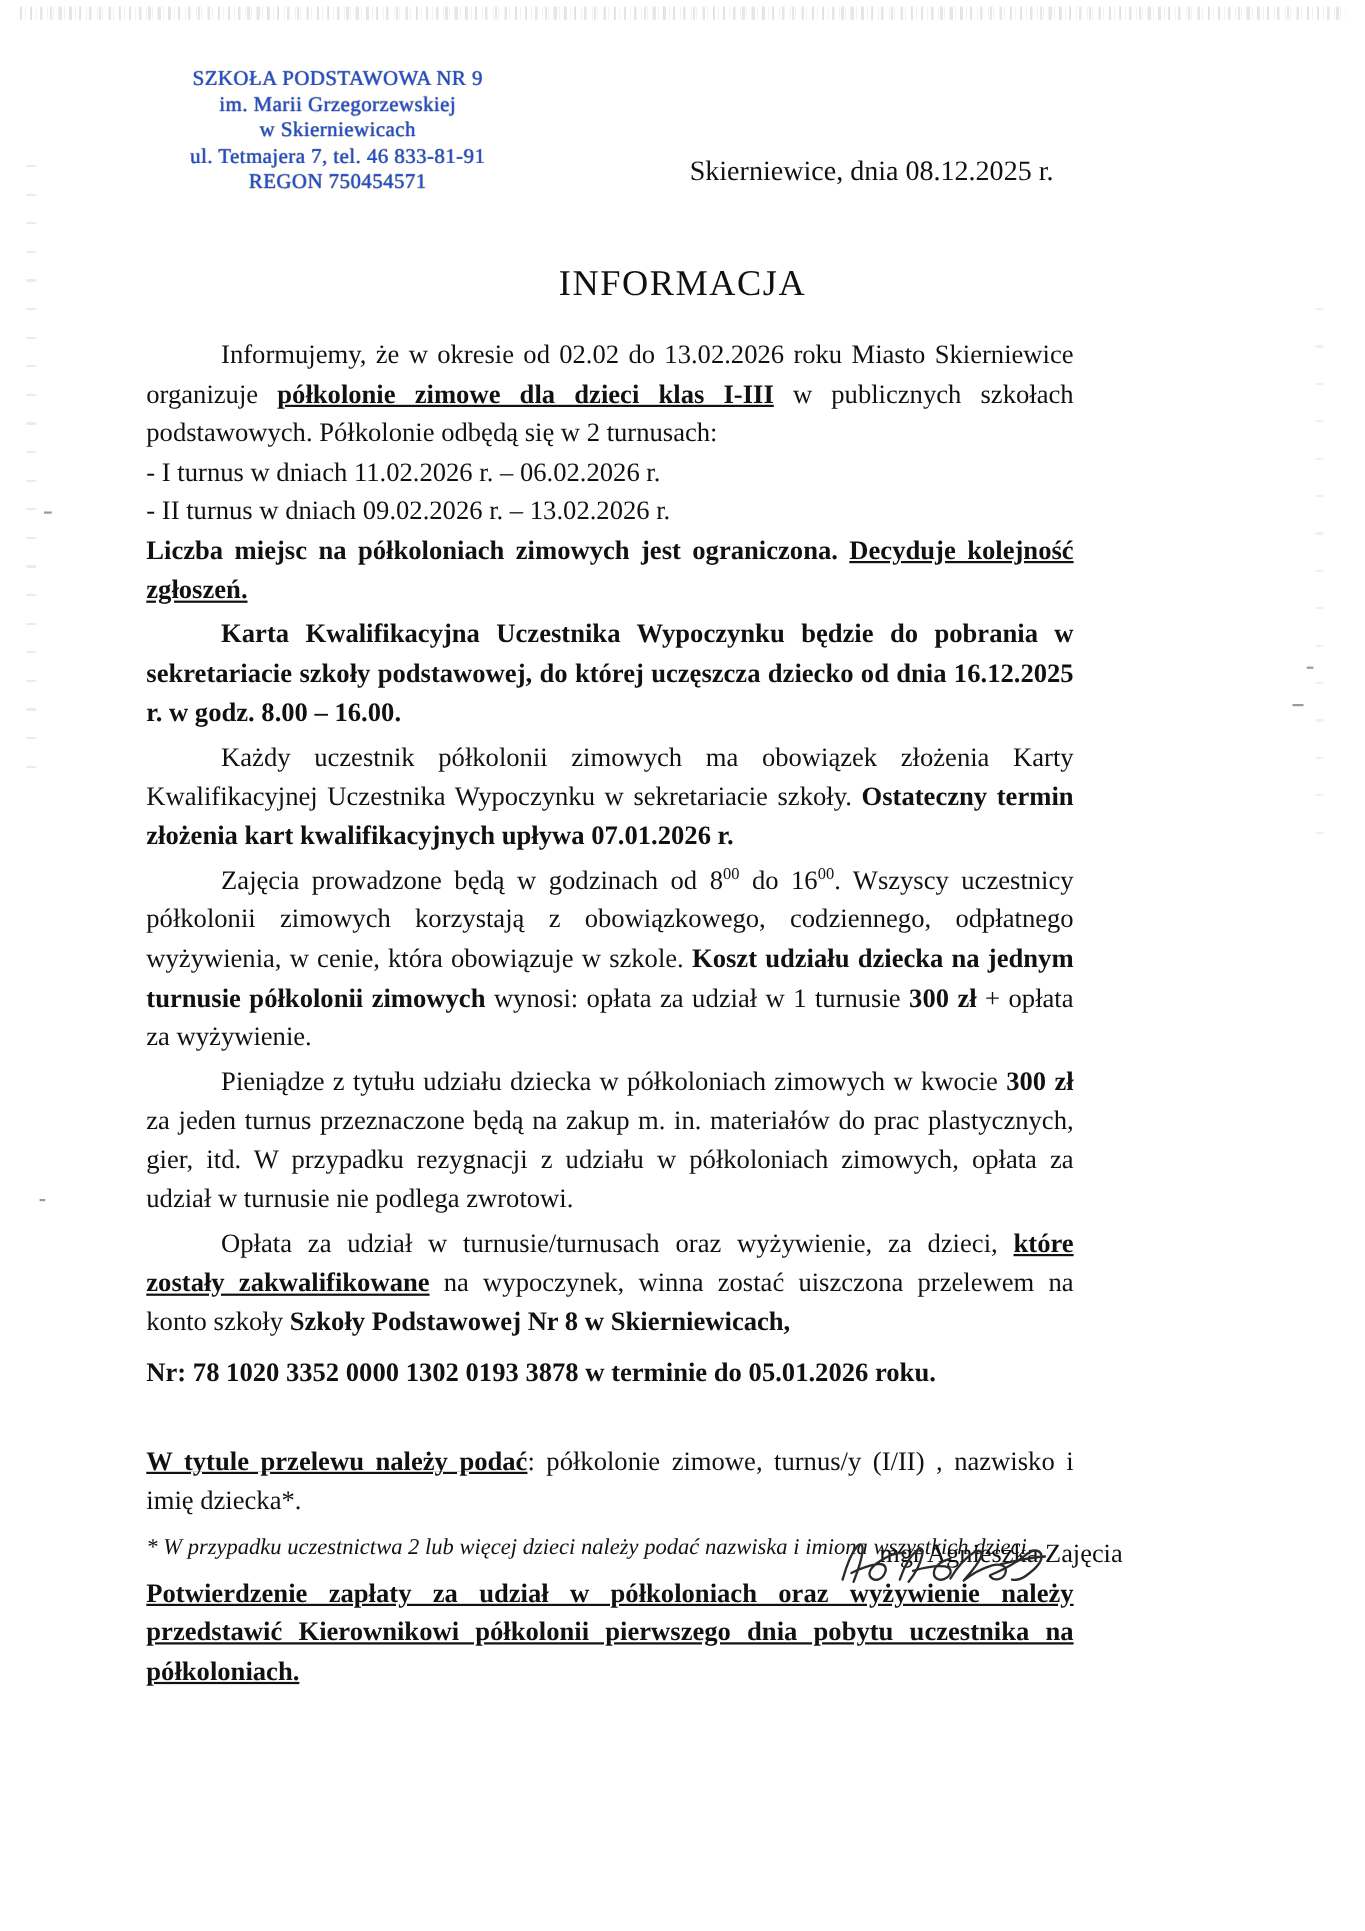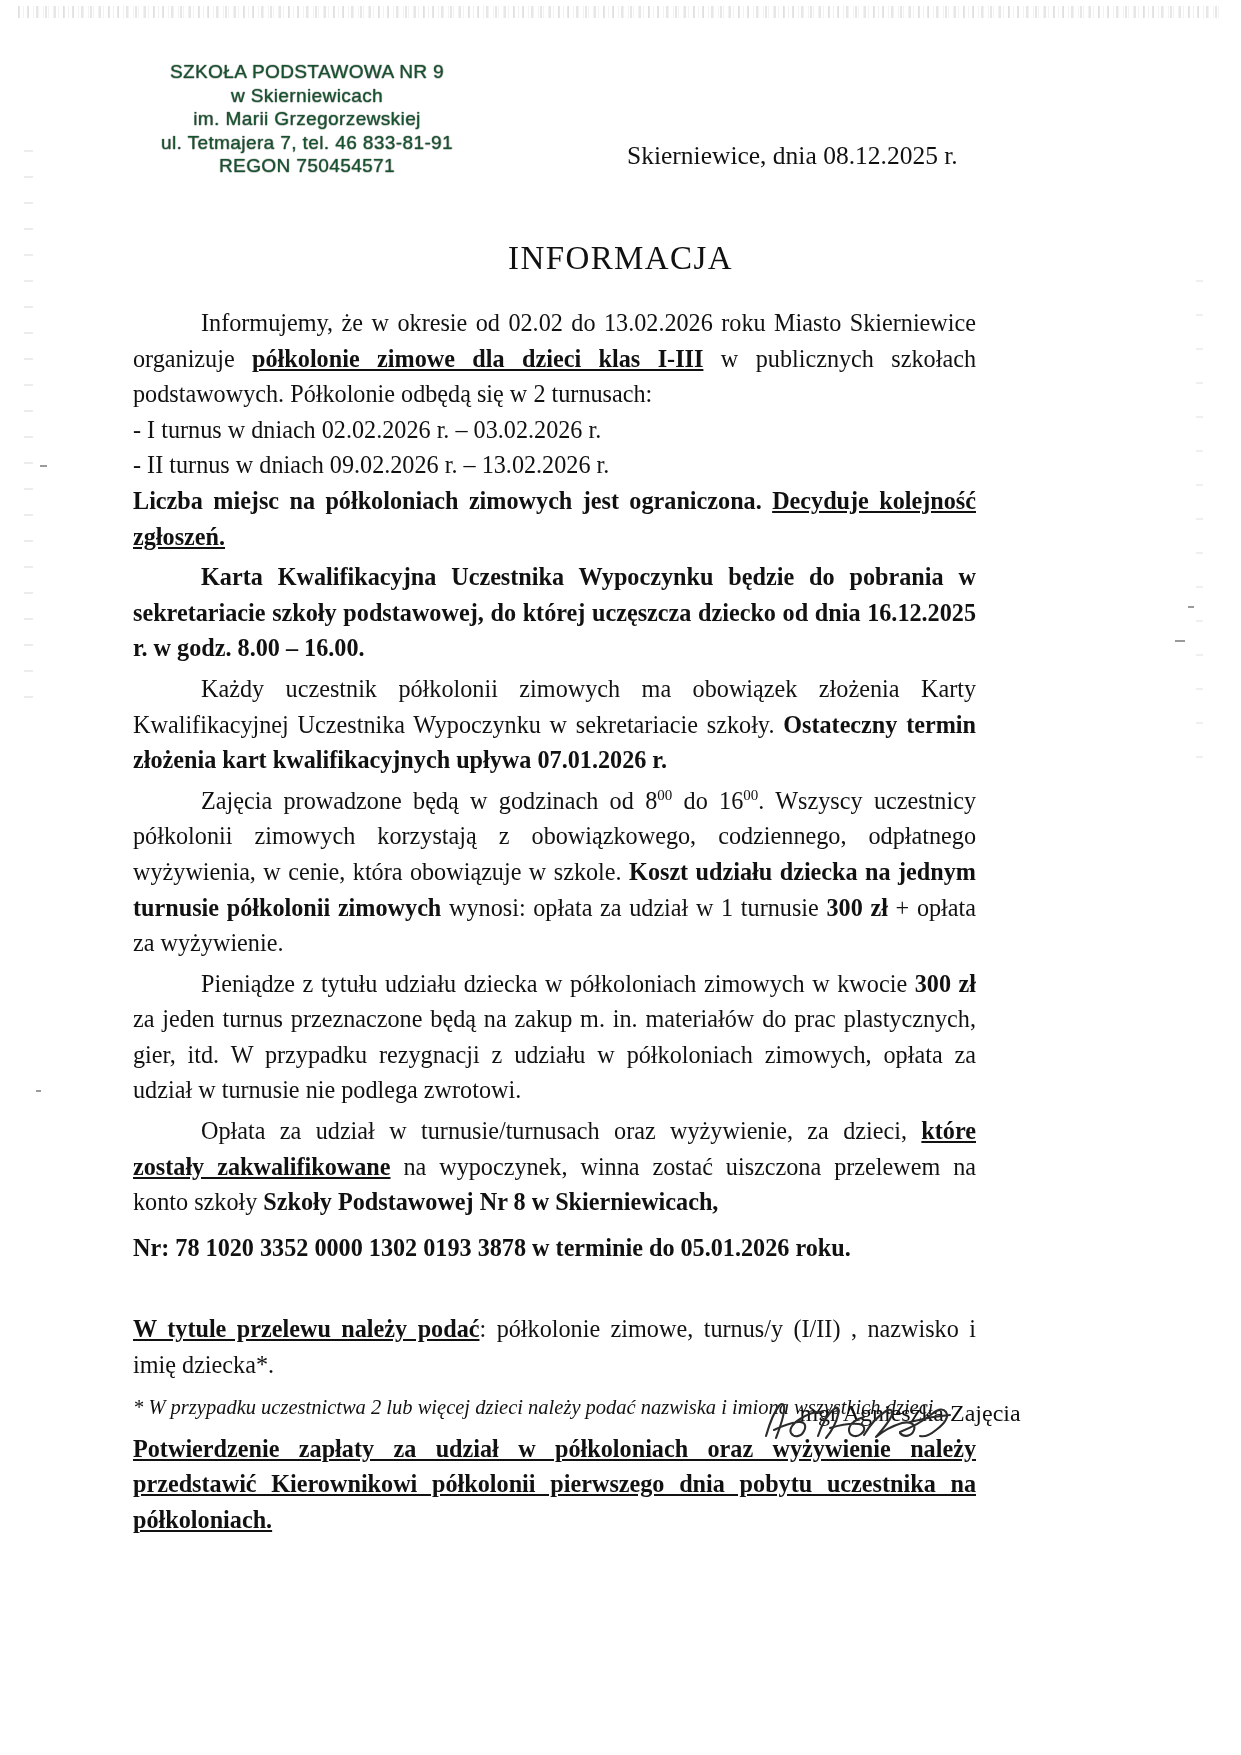--- a/index.html
+++ b/index.html
@@ -54,25 +54,25 @@
     pointer-events: none;
   }
 
   
   .letterhead {
     position: absolute;
     left: 92px;
     top: 60px;
     width: 430px;
     text-align: center;
-    font-family: Liberation Sans, sans-serif;
+    font-family: Liberation Serif, serif;
     font-size: 19px;
     line-height: 23.5px;
     letter-spacing: 0.4px;
-    color: #14532d;
+    color: #1d4ed8;
     text-shadow:
       0.6px 0 0 rgba(90,90,90,0.55),
      -0.6px 0 0 rgba(120,120,120,0.40),
       0 0.6px 0 rgba(110,110,110,0.35),
       0 -0.6px 0 rgba(150,150,150,0.30);
     white-space: nowrap;
   }
   .letterhead .lh-line { display: block; }
 
   
@@ -170,35 +170,35 @@
   <div class="scan-noise top"></div>
   <div class="scan-noise left"></div>
   <div class="scan-noise right"></div>
   <div class="speck" style="left:1188px;top:606px;width:6px;height:2px;"></div>
   <div class="speck" style="left:1175px;top:640px;width:10px;height:2px;"></div>
   <div class="speck" style="left:40px;top:465px;width:7px;height:2px;"></div>
   <div class="speck" style="left:36px;top:1090px;width:5px;height:2px;"></div>
 
   <div class="letterhead">
     <span class="lh-line">SZKOŁA PODSTAWOWA NR 9</span>
+    <span class="lh-line">im. Marii Grzegorzewskiej</span>
     <span class="lh-line">w Skierniewicach</span>
-    <span class="lh-line">im. Marii Grzegorzewskiej</span>
     <span class="lh-line">ul. Tetmajera 7, tel. 46 833-81-91</span>
     <span class="lh-line">REGON 750454571</span>
   </div>
 
   <div class="placedate">Skierniewice, dnia 08.12.2025 r.</div>
 
   <div class="doc-title">INFORMACJA</div>
 
   <div class="body-col">
 
     <p class="j"><span>Informujemy, że w okresie od 02.02 do 13.02.2026 roku Miasto Skierniewice organizuje </span><span class="bu">półkolonie zimowe dla dzieci klas I-III</span><span> w publicznych szkołach podstawowych. Półkolonie odbędą się w 2 turnusach:</span></p>
 
-    <p class="left">- I turnus w dniach  02.02.2026 r. – 03.02.2026 r.</p>
+    <p class="left">- I turnus w dniach  11.02.2026 r. – 06.02.2026 r.</p>
     <p class="left">- II turnus w dniach 09.02.2026 r. – 13.02.2026 r.</p>
 
     <p class="noind"><span class="b">Liczba miejsc na półkoloniach zimowych jest ograniczona. </span><span class="bu">Decyduje kolejność zgłoszeń.</span></p>
 
     <div class="gap-sm"></div>
 
     <p class="j b">Karta Kwalifikacyjna Uczestnika Wypoczynku będzie do pobrania w sekretariacie szkoły podstawowej, do której uczęszcza dziecko od dnia 16.12.2025 r.  w godz. 8.00 – 16.00.</p>
 
     <div class="gap-sm"></div>
 

